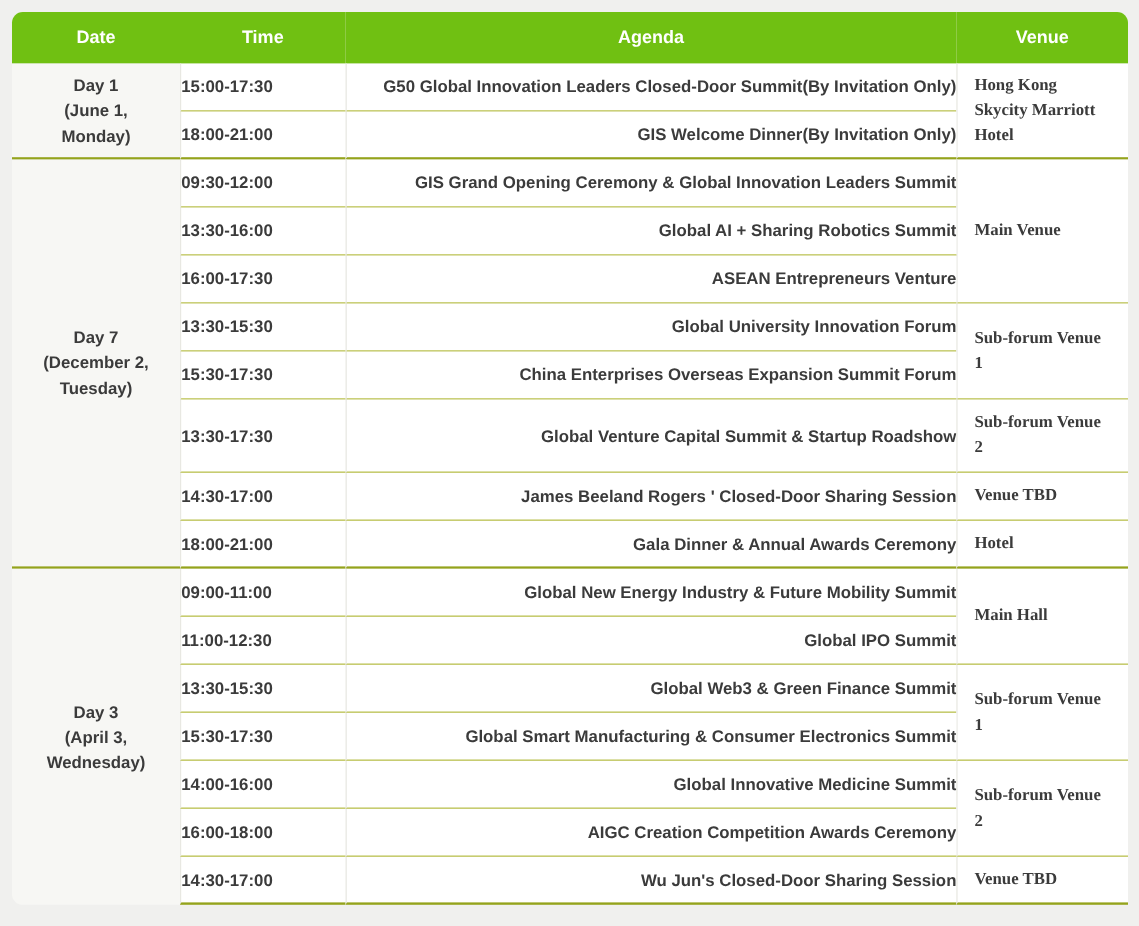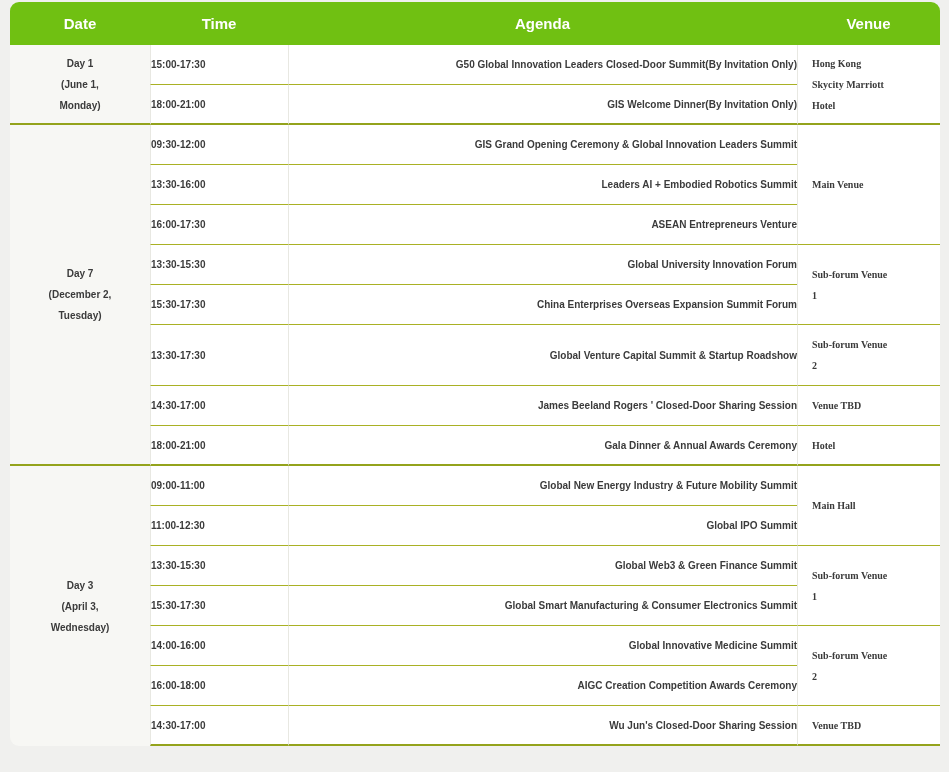--- a/index.html
+++ b/index.html
@@ -12,35 +12,35 @@
     --text:#3b3b3b;
     --cell-bg:#ffffff;
   }
   html,body{margin:0;padding:0;}
   body{
     width:949px;height:772px;overflow:hidden;
     background:var(--page-bg);
     font-family:"Liberation Sans","DejaVu Sans",sans-serif;
     -webkit-font-smoothing:antialiased;
   }
-  .page{padding:2px 0 0 10px;border-radius:15px;}
+  .page{padding:10px 0 0 10px;border-radius:15px;}
   table.agenda{
     border-collapse:separate;border-spacing:0;
     table-layout:fixed;width:930px;
   }
   th{
     background:var(--header-green);
     color:#ffffff;font-size:15px;font-weight:bold;
     height:43px;text-align:center;padding:0;
   }
   th:first-child{border-top-left-radius:9px;}
   th:last-child{border-top-right-radius:9px;}
   td{
     background:var(--cell-bg);
-    color:var(--text);font-size:10px;font-weight:bold;
+    color:var(--text);font-size:14px;font-weight:bold;
     border-bottom:1px solid var(--line);
     vertical-align:middle;
     padding:0;
     line-height:21px;
   }
   tr.body-row{height:40px;}
   tr.tall{height:61px;}
   td.date-cell{
     background:var(--date-bg);
     text-align:center;
@@ -110,21 +110,21 @@
             <div>Tuesday)</div>
           </td>
           <td class="time-cell">09:30-12:00</td>
           <td class="agenda-cell">GIS Grand Opening Ceremony &amp; Global Innovation Leaders Summit</td>
           <td class="venue-cell" rowspan="3">
             <div>Main Venue</div>
           </td>
         </tr>
         <tr class="body-row">
           <td class="time-cell">13:30-16:00</td>
-          <td class="agenda-cell">Leaders AI + Embodied Robotics Summit</td>
+          <td class="agenda-cell">Global AI + Sharing Robotics Summit</td>
         </tr>
         <tr class="body-row">
           <td class="time-cell">16:00-17:30</td>
           <td class="agenda-cell">ASEAN Entrepreneurs Venture</td>
         </tr>
         <tr class="body-row">
           <td class="time-cell">13:30-15:30</td>
           <td class="agenda-cell">Global University Innovation Forum</td>
           <td class="venue-cell" rowspan="2">
             <div>Sub-forum Venue</div>

